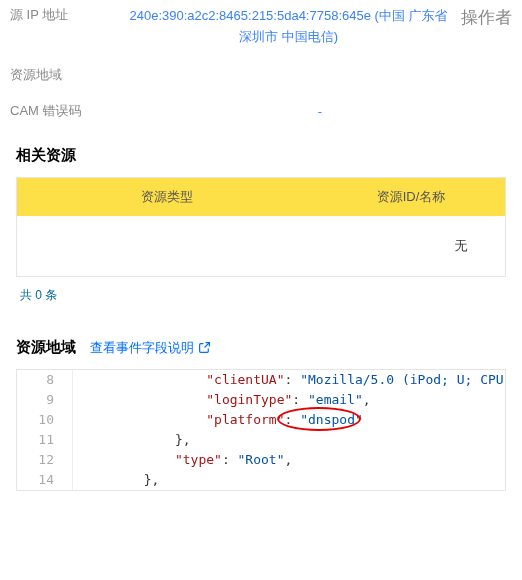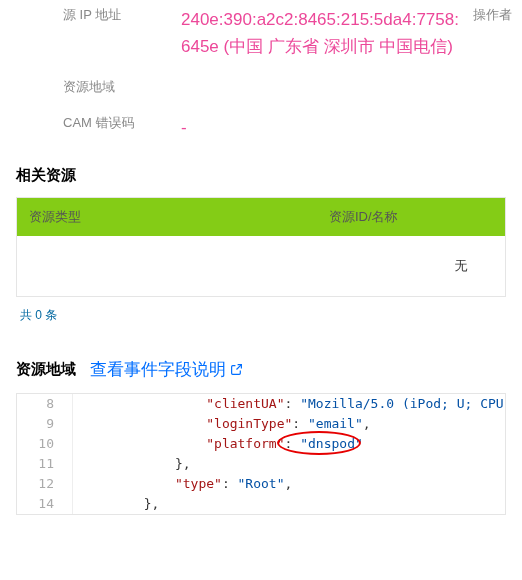--- a/index.html
+++ b/index.html
@@ -4,33 +4,33 @@
 <style>
   * { box-sizing: border-box; margin: 0; padding: 0; }
   body {
     font-family: -apple-system, BlinkMacSystemFont, "PingFang SC", "Microsoft YaHei", sans-serif;
     font-size: 13px;
     color: #333;
     background: #fff;
     width: 522px;
     overflow: hidden;
   }
-  .detail-table { padding: 6px 10px 0 20px; margin-left: 43px; }
+  .detail-table { padding: 6px 10px 0 10px; }
   .detail-row { display: flex; margin-bottom: 18px; align-items: flex-start; }
   .detail-label { width: 118px; flex-shrink: 0; color: #888; font-size: 13px; }
-  .detail-value { flex: 1; color: #ec4899; font-size: 17px; line-height: 1.6; word-break: break-all; }
-  .detail-extra { color: #888; font-size: 13px; margin-left: 12px; white-space: nowrap; }
+  .detail-value { flex: 1; color: #3b82f6; font-size: 13px; line-height: 1.6; word-break: break-all; text-align: center; }
+  .detail-extra { color: #888; font-size: 17px; margin-left: 12px; white-space: nowrap; }
 
   .section { padding: 0 16px; margin-top: 24px; }
   .section-title { font-size: 15px; font-weight: 600; color: #000; margin-bottom: 12px; display: flex; align-items: center; }
-  .section-link { color: #006eff; font-size: 17px; font-weight: 400; margin-left: 14px; cursor: pointer; display:flex; align-items:center; }
+  .section-link { color: #006eff; font-size: 13px; font-weight: 400; margin-left: 14px; cursor: pointer; display:flex; align-items:center; }
   .ext-icon { margin-left: 4px; display:inline-flex; }
 
   .res-table { border: 1px solid #e5e5e5; }
-  .res-header { display: flex; background: #84cc16; }
+  .res-header { display: flex; background: #fde047; text-align: center; }
   .res-th { padding: 10px 12px; font-size: 13px; color: #555; font-weight: 500; }
   .res-th-type { width: 300px; border-right: none; }
   .res-th-id { flex: 1; }
   .res-body { min-height: 60px; display: flex; align-items: center; justify-content: flex-end; padding: 20px 12px; }
   .res-empty { color: #333; text-align: center; width: 100%; padding-left: 400px; }
   .pager { color: #0369a1; font-size: 12px; padding: 10px 4px; }
 
   .code-block { border: 1px solid #e5e5e5; border-top: 1px solid #e5e5e5; margin-top: 12px; font-family: Consolas, Monaco, monospace; font-size: 13px; }
   .code-line { display: flex; min-height: 20px; line-height: 20px; position: relative; }
   .gutter { width: 56px; text-align: right; padding-right: 18px; color: #aaa; border-right: 1px solid #eee; user-select: none; flex-shrink:0; }

